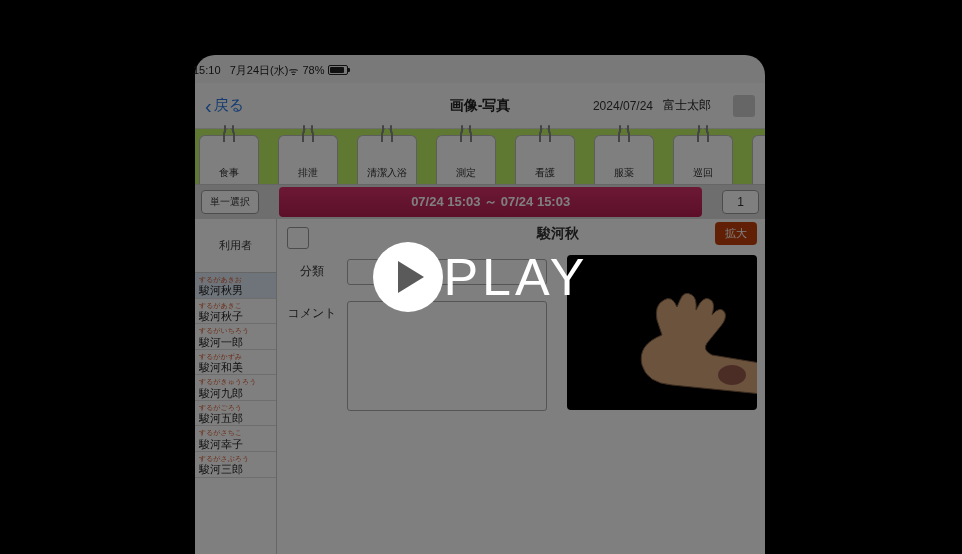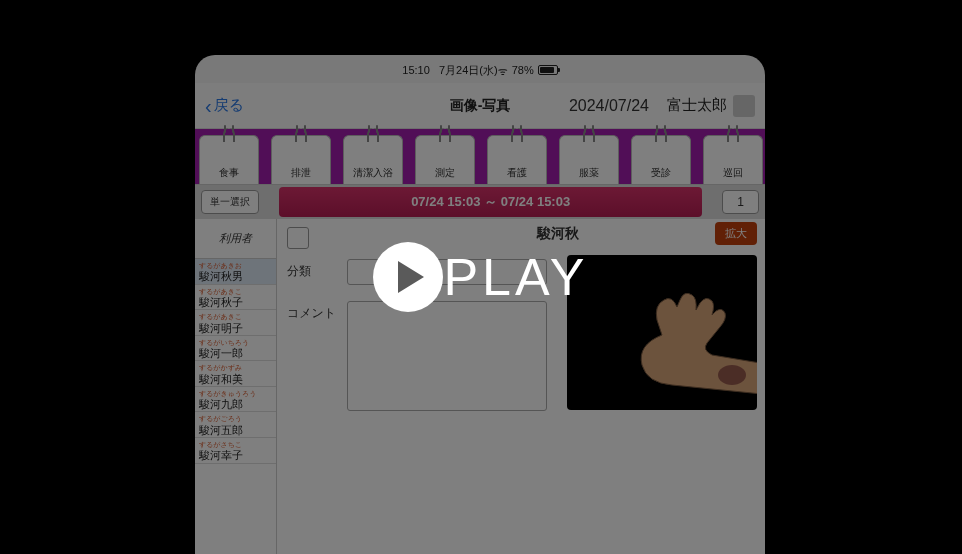--- a/index.html
+++ b/index.html
@@ -16,26 +16,26 @@
     left: 195px;
     top: 55px;
     width: 570px;
     height: 499px;
     background: #f2f2f2;
     border-radius: 20px 20px 0 0;
     overflow: hidden;
   }
   .status-bar {
     position: absolute;
-    left: 195px;
+    left: 177px;
     top: 58px;
     width: 570px;
     height: 24px;
     display: flex;
-    justify-content: center;
+    justify-content: flex-start;
     align-items: center;
     padding: 0 16px;
     font-size: 11px;
     color: #222;
     z-index: 3;
   }
   .status-right { display: flex; align-items: center; gap: 4px; }
   .battery-icon {
     display: inline-block;
     width: 20px; height: 10px;
@@ -91,43 +91,43 @@
   .header-title {
     position: absolute;
     left: 50%;
     transform: translateX(-50%);
     font-size: 14px;
     font-weight: 600;
     color: #222;
   }
   .header-date {
     margin-left: auto;
-    font-size: 16px;
-    color: #333;
-    margin-right: 18px;
+    font-size: 12px;
+    color: #333;
+    margin-right: 10px;
   }
   .header-user {
-    font-size: 15px;
+    font-size: 12px;
     color: #222;
-    margin-right: 6px;
+    margin-right: 22px;
   }
   .user-icon {
     width: 22px; height: 22px;
     background: #ccc;
     border-radius: 3px;
     display: inline-block;
   }
 
   .tab-row {
     height: 56px;
-    background: #a21caf;
+    background: #bef264;
     border-bottom: 1px solid #ccc;
     display: flex;
     padding: 6px 4px 0 4px;
-    gap: 12px;
+    gap: 19px;
   }
   .tab {
     flex: 0 0 60px;
     background: #fff;
     border: 1px solid #bbb;
     border-bottom: none;
     border-radius: 6px 6px 0 0;
     position: relative;
     display: flex;
     align-items: flex-end;
@@ -201,24 +201,23 @@
   .sidebar {
     width: 82px;
     background: #fff;
     border-right: 1px solid #ccc;
     display: flex;
     flex-direction: column;
   }
   .sidebar-header {
     font-size: 11px;
     text-align: center;
-    padding: 12px 0;
+    padding: 19px 0;
     border-bottom: 1px solid #ccc;
     color: #333;
-    font-style: italic;
   }
   .user-item {
     border-bottom: 1px solid #ddd;
     padding: 3px 4px 0 4px;
   }
   .user-item.selected {
     background: #dce8f5;
   }
   .user-ruby {
     font-size: 7px;
@@ -243,21 +242,21 @@
     gap: 10px;
   }
   .checkbox {
     width: 22px; height: 22px;
     border: 1px solid #999;
     border-radius: 3px;
     background: #fff;
   }
   .form-label {
     width: 50px;
-    text-align: left;
+    text-align: center;
     font-size: 12px;
     color: #333;
     padding-top: 4px;
   }
   .form-input-box {
     flex: 1;
     max-width: 200px;
     border: 1px solid #aaa;
     border-radius: 3px;
     background: #fff;
@@ -385,24 +384,20 @@
       <div class="tab">
           <span class="clamp"></span>
           <span>看護</span>
         </div>
       <div class="tab">
           <span class="clamp"></span>
           <span>服薬</span>
         </div>
       <div class="tab">
           <span class="clamp"></span>
-          <span>受診</span>
-        </div>
-      <div class="tab">
-          <span class="clamp"></span>
           <span>巡回</span>
         </div>
       <div class="tab">
           <span class="clamp"></span>
           <span>機能訂</span>
         </div>
     </div>
 
     <div class="time-row">
       <div class="single-sel">単一選択</div>
@@ -415,42 +410,42 @@
         <div class="sidebar-header">利用者</div>
         <div class="user-item selected">
           <div class="user-ruby">するがあきお</div>
           <div class="user-kanji">駿河秋男</div>
         </div>
         <div class="user-item">
           <div class="user-ruby">するがあきこ</div>
           <div class="user-kanji">駿河秋子</div>
         </div>
         <div class="user-item">
-          <div class="user-ruby">するがあきこ</div>
-          <div class="user-kanji">駿河明子</div>
-        </div>
-        <div class="user-item">
           <div class="user-ruby">するがいちろう</div>
           <div class="user-kanji">駿河一郎</div>
         </div>
         <div class="user-item">
           <div class="user-ruby">するがかずみ</div>
           <div class="user-kanji">駿河和美</div>
         </div>
         <div class="user-item">
           <div class="user-ruby">するがきゅうろう</div>
           <div class="user-kanji">駿河九郎</div>
         </div>
         <div class="user-item">
           <div class="user-ruby">するがごろう</div>
           <div class="user-kanji">駿河五郎</div>
         </div>
         <div class="user-item">
           <div class="user-ruby">するがさちこ</div>
           <div class="user-kanji">駿河幸子</div>
+        </div>
+        <div class="user-item">
+          <div class="user-ruby">するがさぶろう</div>
+          <div class="user-kanji">駿河三郎</div>
         </div>
       </div>
 
       <div class="form-area">
         <div class="form-row" style="align-items:center;">
           <div class="checkbox"></div>
         </div>
         <div class="name-display">駿河秋</div>
         <div class="expand-btn">拡大</div>
 

